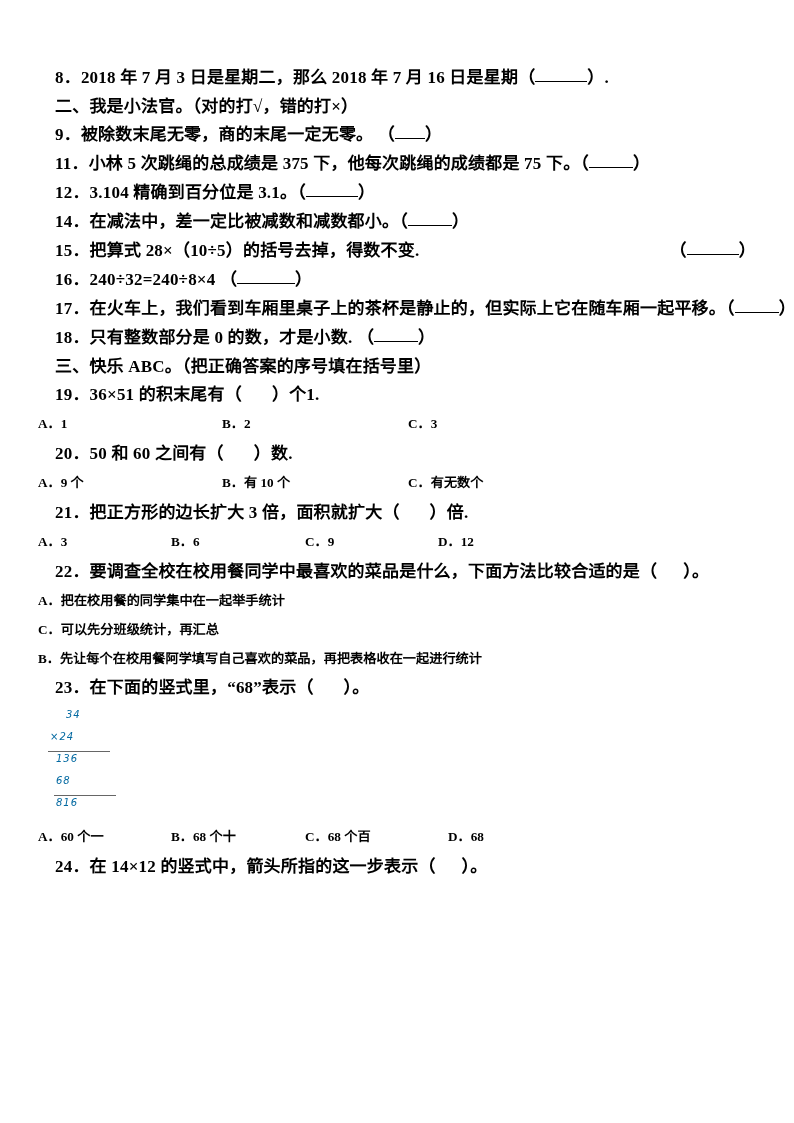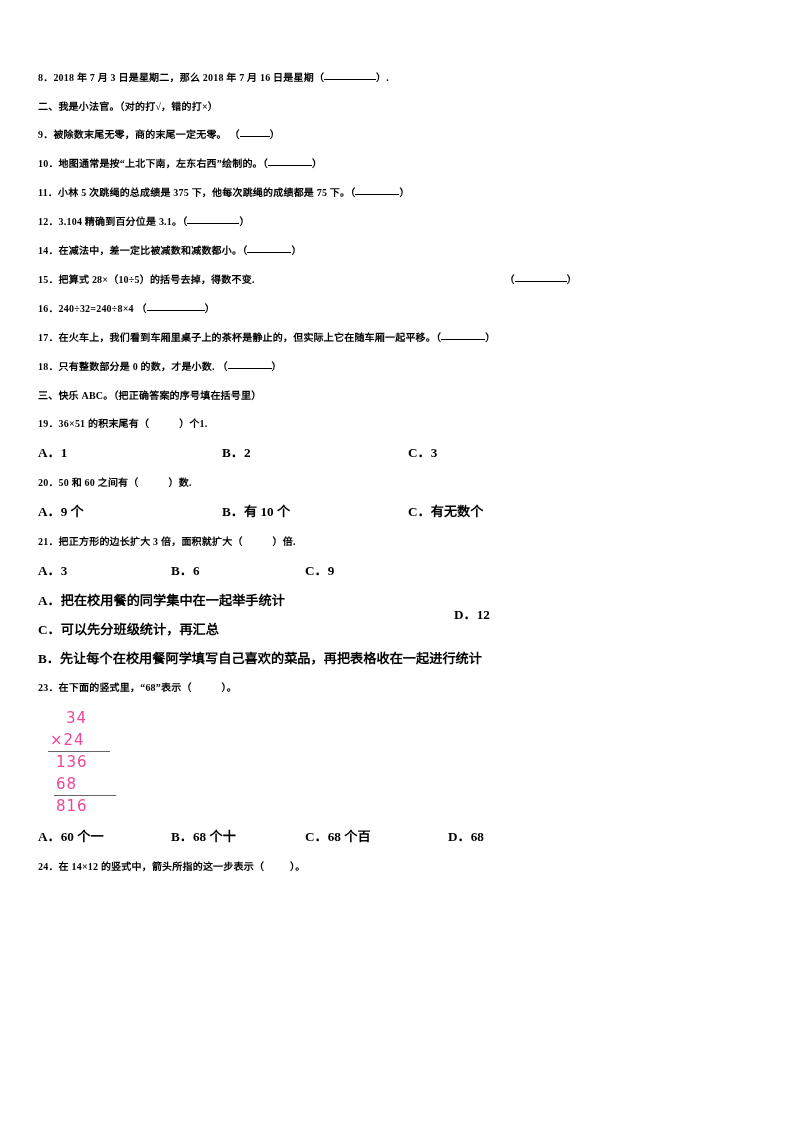--- a/index.html
+++ b/index.html
@@ -23,23 +23,23 @@
     padding: 0;
     box-sizing: border-box;
   }
   .content {
     position: absolute;
     left: 38px;
     top: 70px;
     width: 718px;
   }
   .line {
-    font-size: 10px;
+    font-size: 17px;
     line-height: 15px;
-    margin: 0 0 14px 0;
+    margin: 0 0 14px 17px;
     white-space: nowrap;
     letter-spacing: 0.2px;
     font-weight: 600;
   }
   .line.sect {
     margin-bottom: 13px;
   }
   .blank {
     display: inline-block;
     border-bottom: 1px solid #000;
@@ -75,22 +75,23 @@
     white-space: nowrap;
     font-weight: 600;
   }
 
   
   .vert-calc {
     margin: 10px 0 12px 0;
     position: relative;
     height: 108px;
     font-family: "DejaVu Sans", "Liberation Sans", sans-serif;
-    color: #ec4899;
-    font-size: 15px;
+    color: #0369a1;
+    font-size: 10px;
+    font-style: italic;
   }
   .vc-row {
     position: absolute;
     white-space: pre;
     letter-spacing: 1px;
     font-weight: 400;
   }
   .vc-rule {
     position: absolute;
     border-bottom: 1px solid #666666;
@@ -101,21 +102,20 @@
 
 <div class="page">
   <div class="content">
 
     <div class="line"><span>8．2018 年 7 月 3 日是星期二，那么 2018 年 7 月 16 日是星期（</span><span class="blank w-m"></span><span>）.</span></div>
 
     <div class="line sect">二、我是小法官。（对的打√，错的打×）</div>
 
     <div class="line"><span>9．被除数末尾无零，商的末尾一定无零。  （</span><span class="blank w-xs"></span><span>）</span></div>
 
-    <div class="line"><span>10．地图通常是按“上北下南，左东右西”绘制的。（</span><span class="blank w-s"></span><span>）</span></div>
 
     <div class="line"><span>11．小林 5 次跳绳的总成绩是 375 下，他每次跳绳的成绩都是 75 下。（</span><span class="blank w-s"></span><span>）</span></div>
 
     <div class="line"><span>12．3.104 精确到百分位是 3.1。（</span><span class="blank w-m"></span><span>）</span></div>
 
 
     <div class="line"><span>14．在减法中，差一定比被减数和减数都小。（</span><span class="blank w-s"></span><span>）</span></div>
 
     <div class="line"><span>15．把算式 28×（10÷5）的括号去掉，得数不变.</span><span style="display:inline-block;width:250px"></span><span>（</span><span class="blank w-m"></span><span>）</span></div>
 
@@ -142,23 +142,24 @@
       <span class="opt" style="left:184px;">B．有 10 个</span>
       <span class="opt" style="left:370px;">C．有无数个</span>
     </div>
 
     <div class="line"><span>21．把正方形的边长扩大 3 倍，面积就扩大（</span><span class="paren-gap"></span><span>）倍.</span></div>
 
     <div class="options">
       <span class="opt" style="left:0px;">A．3</span>
       <span class="opt" style="left:133px;">B．6</span>
       <span class="opt" style="left:267px;">C．9</span>
-      <span class="opt" style="left:416px;margin-top:44px;">D．12</span>
+      <span class="opt" style="left:400px;">D．12</span>
     </div>
 
+    <div class="line"><span>22．要调查全校在校用餐同学中最喜欢的菜品是什么，下面方法比较合适的是（</span><span class="paren-gap sm"></span><span>）。</span></div>
 
     <div class="opt-block">A．把在校用餐的同学集中在一起举手统计</div>
     <div class="opt-block">C．可以先分班级统计，再汇总</div>
     <div class="opt-block">B．先让每个在校用餐阿学填写自己喜欢的菜品，再把表格收在一起进行统计</div>
 
     <div class="line"><span>23．在下面的竖式里，“68”表示（</span><span class="paren-gap"></span><span>）。</span></div>
 
     <div class="vert-calc">
       <span class="vc-row" style="left:28px; top:0px;">34</span>
       <span class="vc-row" style="left:12px; top:22px;">×24</span>

